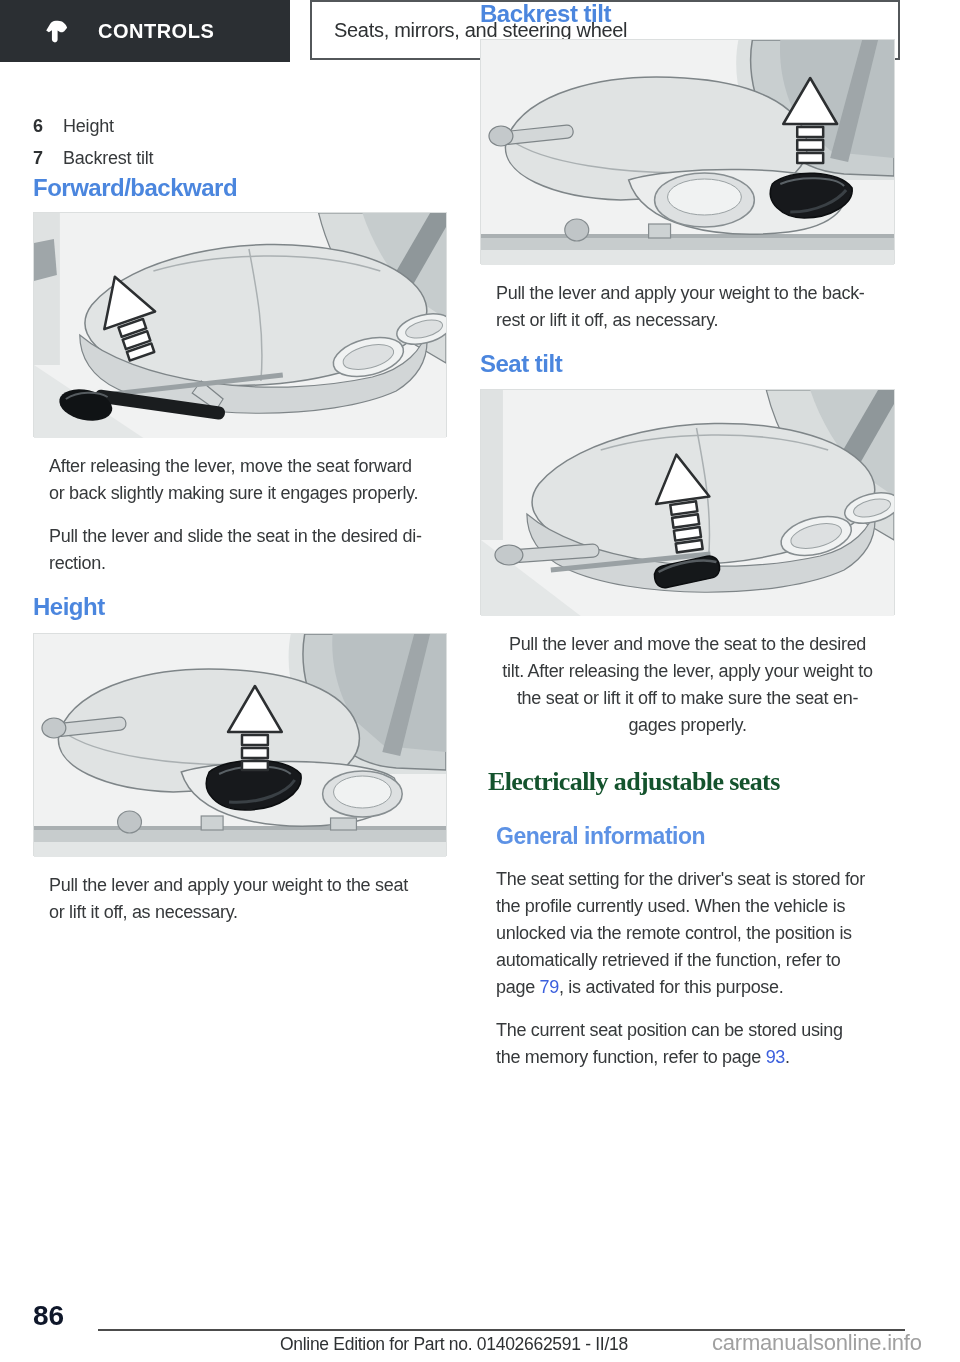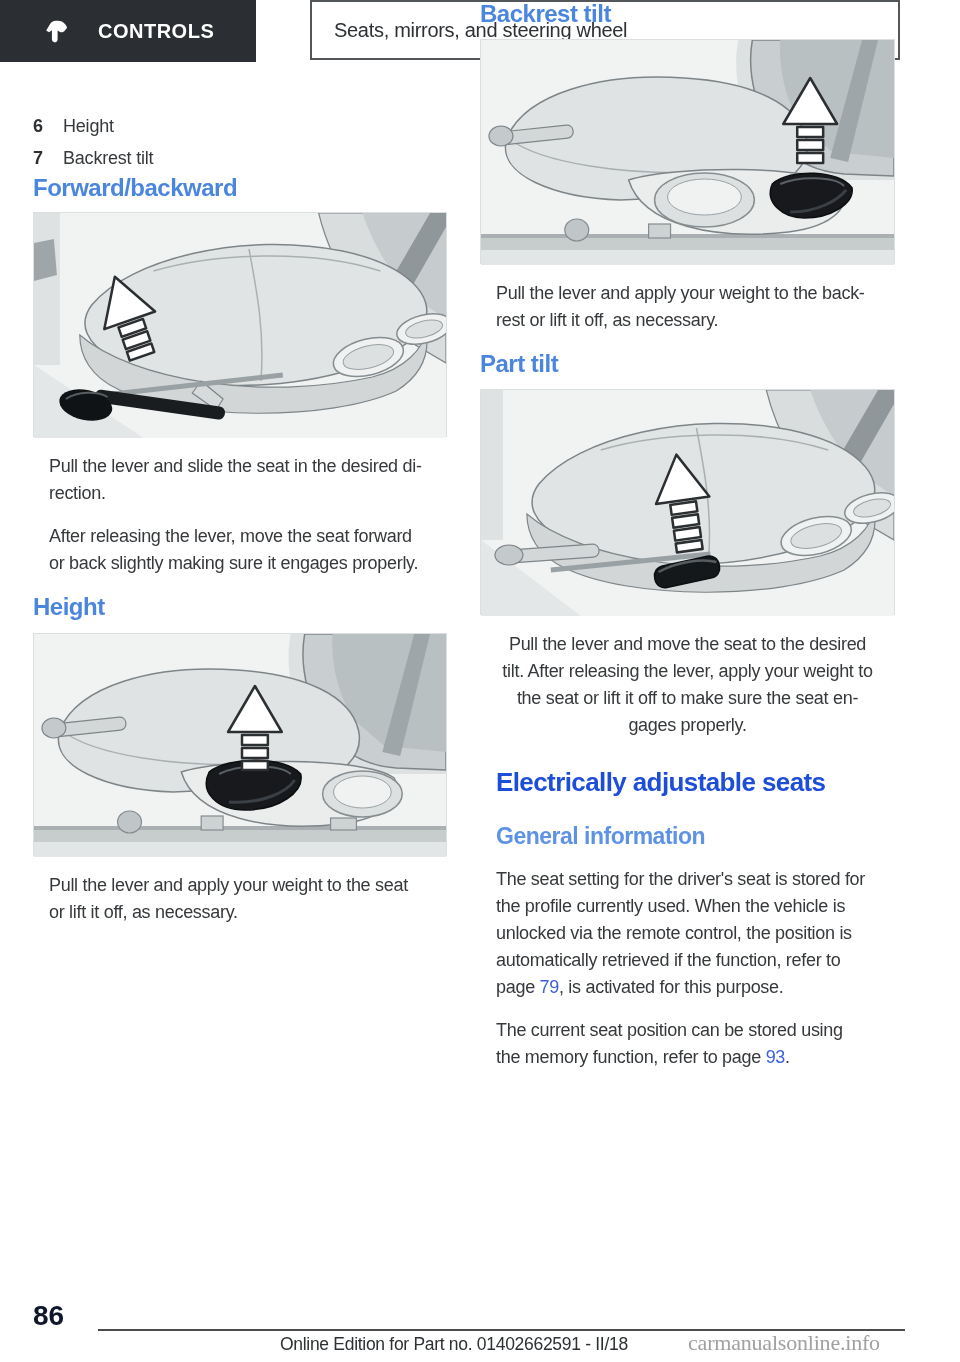--- a/index.html
+++ b/index.html
@@ -2,21 +2,21 @@
 <html><head>
 <meta charset="utf-8">
 <style>
   html,body{margin:0;padding:0;background:#fff;}
   .page{
     position:relative;width:960px;height:1362px;background:#ffffff;
     font-family:"Liberation Sans", sans-serif;color:#36393b;overflow:hidden;
   }
   
   .chapter-box{
-    position:absolute;left:0;top:0;width:256px;height:62px;background:#2b2f33;
+    position:absolute;left:0;top:0;width:290px;height:62px;background:#2b2f33;
     display:flex;align-items:center;
   }
   .hand-icon{width:26px;height:30px;margin-left:42px;display:block;transform:rotate(180deg) scaleX(-1);}
   .chapter-label{color:#ffffff;font-weight:bold;font-size:20px;letter-spacing:.5px;margin-left:30px;}
   .section-box{
     position:absolute;left:310px;top:0;width:590px;height:60px;
     border:2px solid #53575a;box-sizing:border-box;background:#fff;
     display:flex;align-items:center;
   }
   .section-label{font-size:20px;letter-spacing:-.3px;color:#2e3133;margin-left:22px;}
@@ -24,21 +24,21 @@
   .col{position:absolute;top:0;}
   .col-left{left:33px;width:414px;}
   .col-right{left:480px;width:415px;}
   .legend{list-style:none;margin:110px 0 0 0;padding:0;}
   .legend li{display:flex;font-size:18px;letter-spacing:-.2px;line-height:32px;}
   .legend .num{font-weight:bold;width:30px;color:#2e3133;}
   h2.subhead{
     margin:0;font-size:24px;line-height:28px;font-weight:bold;color:#4b86de;letter-spacing:-.5px;
   }
   h1.mainhead{
-    margin:28px 0 0 16px;font-size:26px;line-height:30px;font-weight:bold;color:#1d4ed8;letter-spacing:-.6px;
+    margin:28px 0 0 8px;font-size:26px;line-height:30px;font-weight:bold;color:#14532d;letter-spacing:-.6px;font-family:Liberation Serif, serif;
   }
   h3.generalhead{
     margin:26px 0 0 16px;font-size:23px;line-height:27px;font-weight:bold;color:#5d92e5;letter-spacing:-.5px;
   }
   p.body{
     margin:16px;font-size:18px;line-height:27px;letter-spacing:-.3px;white-space:pre-line;color:#36393b;
   }
   a.pagelink{color:#3b5fdd;text-decoration:none;cursor:pointer;}
   figure{margin:0;padding:0;border:1px solid #dcdfdf;box-sizing:border-box;}
   figure svg{display:block;}
@@ -56,21 +56,21 @@
   .p-backrest{margin-top:12px;}
   .h-seattilt{margin-top:33px;}
   .fig-seattilt{margin-top:11px;height:226px;}
   .p-seattilt{margin-top:10px;text-align:center;}
   .p-general1{margin-top:8px;}
   .p-general2{margin-top:6px;}
   
   .page-number{position:absolute;left:33px;top:1300px;font-size:28px;font-weight:bold;color:#0f172a;}
   .footer-rule{position:absolute;left:98px;top:1329px;width:807px;height:2px;background:#4c4c4c;}
   .edition{position:absolute;left:280px;top:1334px;font-size:17.5px;letter-spacing:-.3px;color:#2e3133;text-align:center;}
-  .watermark{position:absolute;left:688px;top:1330px;font-size:22px;letter-spacing:-.2px;color:#a0a0a0;font-family:Liberation Serif, serif;}
+  .watermark{position:absolute;left:712px;top:1330px;font-size:22px;letter-spacing:-.2px;color:#a0a0a0;}
 </style>
 </head>
 <body>
 
 <div class="page">
 
   <div class="chapter-box">
     <svg class="hand-icon" viewBox="0 0 32 32" aria-hidden="true">
       <path fill="#ffffff" d="M16 2c2 0 3.2 1.4 3.2 3.4v11.2l2.4-1.4c2.3-1.3 4.8-.8 6.3 1.1l3 3.8c-1.9 5-5.7 8.4-11.4 8.4h-2.6c-3.1 0-5.6-1.6-7.1-4.2l-4.6-7.6 3.3-2.1 3.7 2.4V5.4C12.2 3.4 14 2 16 2z"></path>
     </svg>
@@ -121,24 +121,24 @@
         </g>
         <g transform="rotate(-19 104 130)" fill="#ffffff" stroke="#2c2f31" stroke-width="2.5" stroke-linejoin="round">
           <polygon points="77,106 104,60 131,106"></polygon>
           <rect x="91" y="109" width="26" height="10"></rect>
           <rect x="91" y="122" width="26" height="10"></rect>
           <rect x="91" y="135" width="26" height="9"></rect>
         </g>
       </svg>
     </figure>
 
+    <p class="body p-fwd2">After releasing the lever, move the seat forward
+or back slightly making sure it engages properly.</p>
     <p class="body p-fwd1">Pull the lever and slide the seat in the desired di-
 rection.</p>
-    <p class="body p-fwd2">After releasing the lever, move the seat forward
-or back slightly making sure it engages properly.</p>
 
     <h2 class="subhead h-height">Height</h2>
 
     <figure class="fig-height">
       <svg viewBox="0 0 414 223" width="100%" height="223" preserveAspectRatio="none">
         <rect width="414" height="223" fill="#f1f2f2"></rect>
         <rect x="0" y="192" width="414" height="4" fill="#aab0b2"></rect>
         <rect x="0" y="196" width="414" height="12" fill="#c7cccd"></rect>
         <rect x="0" y="208" width="414" height="15" fill="#e3e6e6"></rect>
         <path d="M258 0 C252 30 258 70 280 104 L318 140 L414 140 L414 0 Z" fill="#dde1e1"></path>
@@ -210,21 +210,21 @@
           <rect x="317" y="87" width="26" height="10"></rect>
           <rect x="317" y="100" width="26" height="10"></rect>
           <rect x="317" y="113" width="26" height="10"></rect>
         </g>
       </svg>
     </figure>
 
     <p class="body p-backrest">Pull the lever and apply your weight to the back-
 rest or lift it off, as necessary.</p>
 
-    <h2 class="subhead h-seattilt">Part tilt</h2>
+    <h2 class="subhead h-seattilt">Seat tilt</h2>
 
     <figure class="fig-seattilt">
       <svg viewBox="0 0 414 226" width="100%" height="226" preserveAspectRatio="none">
         <rect width="414" height="226" fill="#f1f2f2"></rect>
         <rect x="0" y="0" width="22" height="150" fill="#dfe2e2"></rect>
         <path d="M0 150 L100 226 L0 226 Z" fill="#e4e7e7"></path>
         <path d="M286 0 C296 40 318 84 356 116 L414 150 L414 0 Z" fill="#d9dddd" stroke="#7e8588" stroke-width="1.2"></path>
         <path d="M330 0 C340 30 358 62 384 86 L414 106 L414 0 Z" fill="#c6cccd"></path>
         <path d="M398 0 L342 96 L360 108 L414 14 L414 0 Z" fill="#8f979a"></path>
         <path d="M58 94 C96 48 210 20 310 40 C376 54 404 86 392 112 C376 148 286 178 186 174 C102 170 28 134 58 94 Z" fill="#e1e4e4" stroke="#7e8588" stroke-width="1.5"></path>

